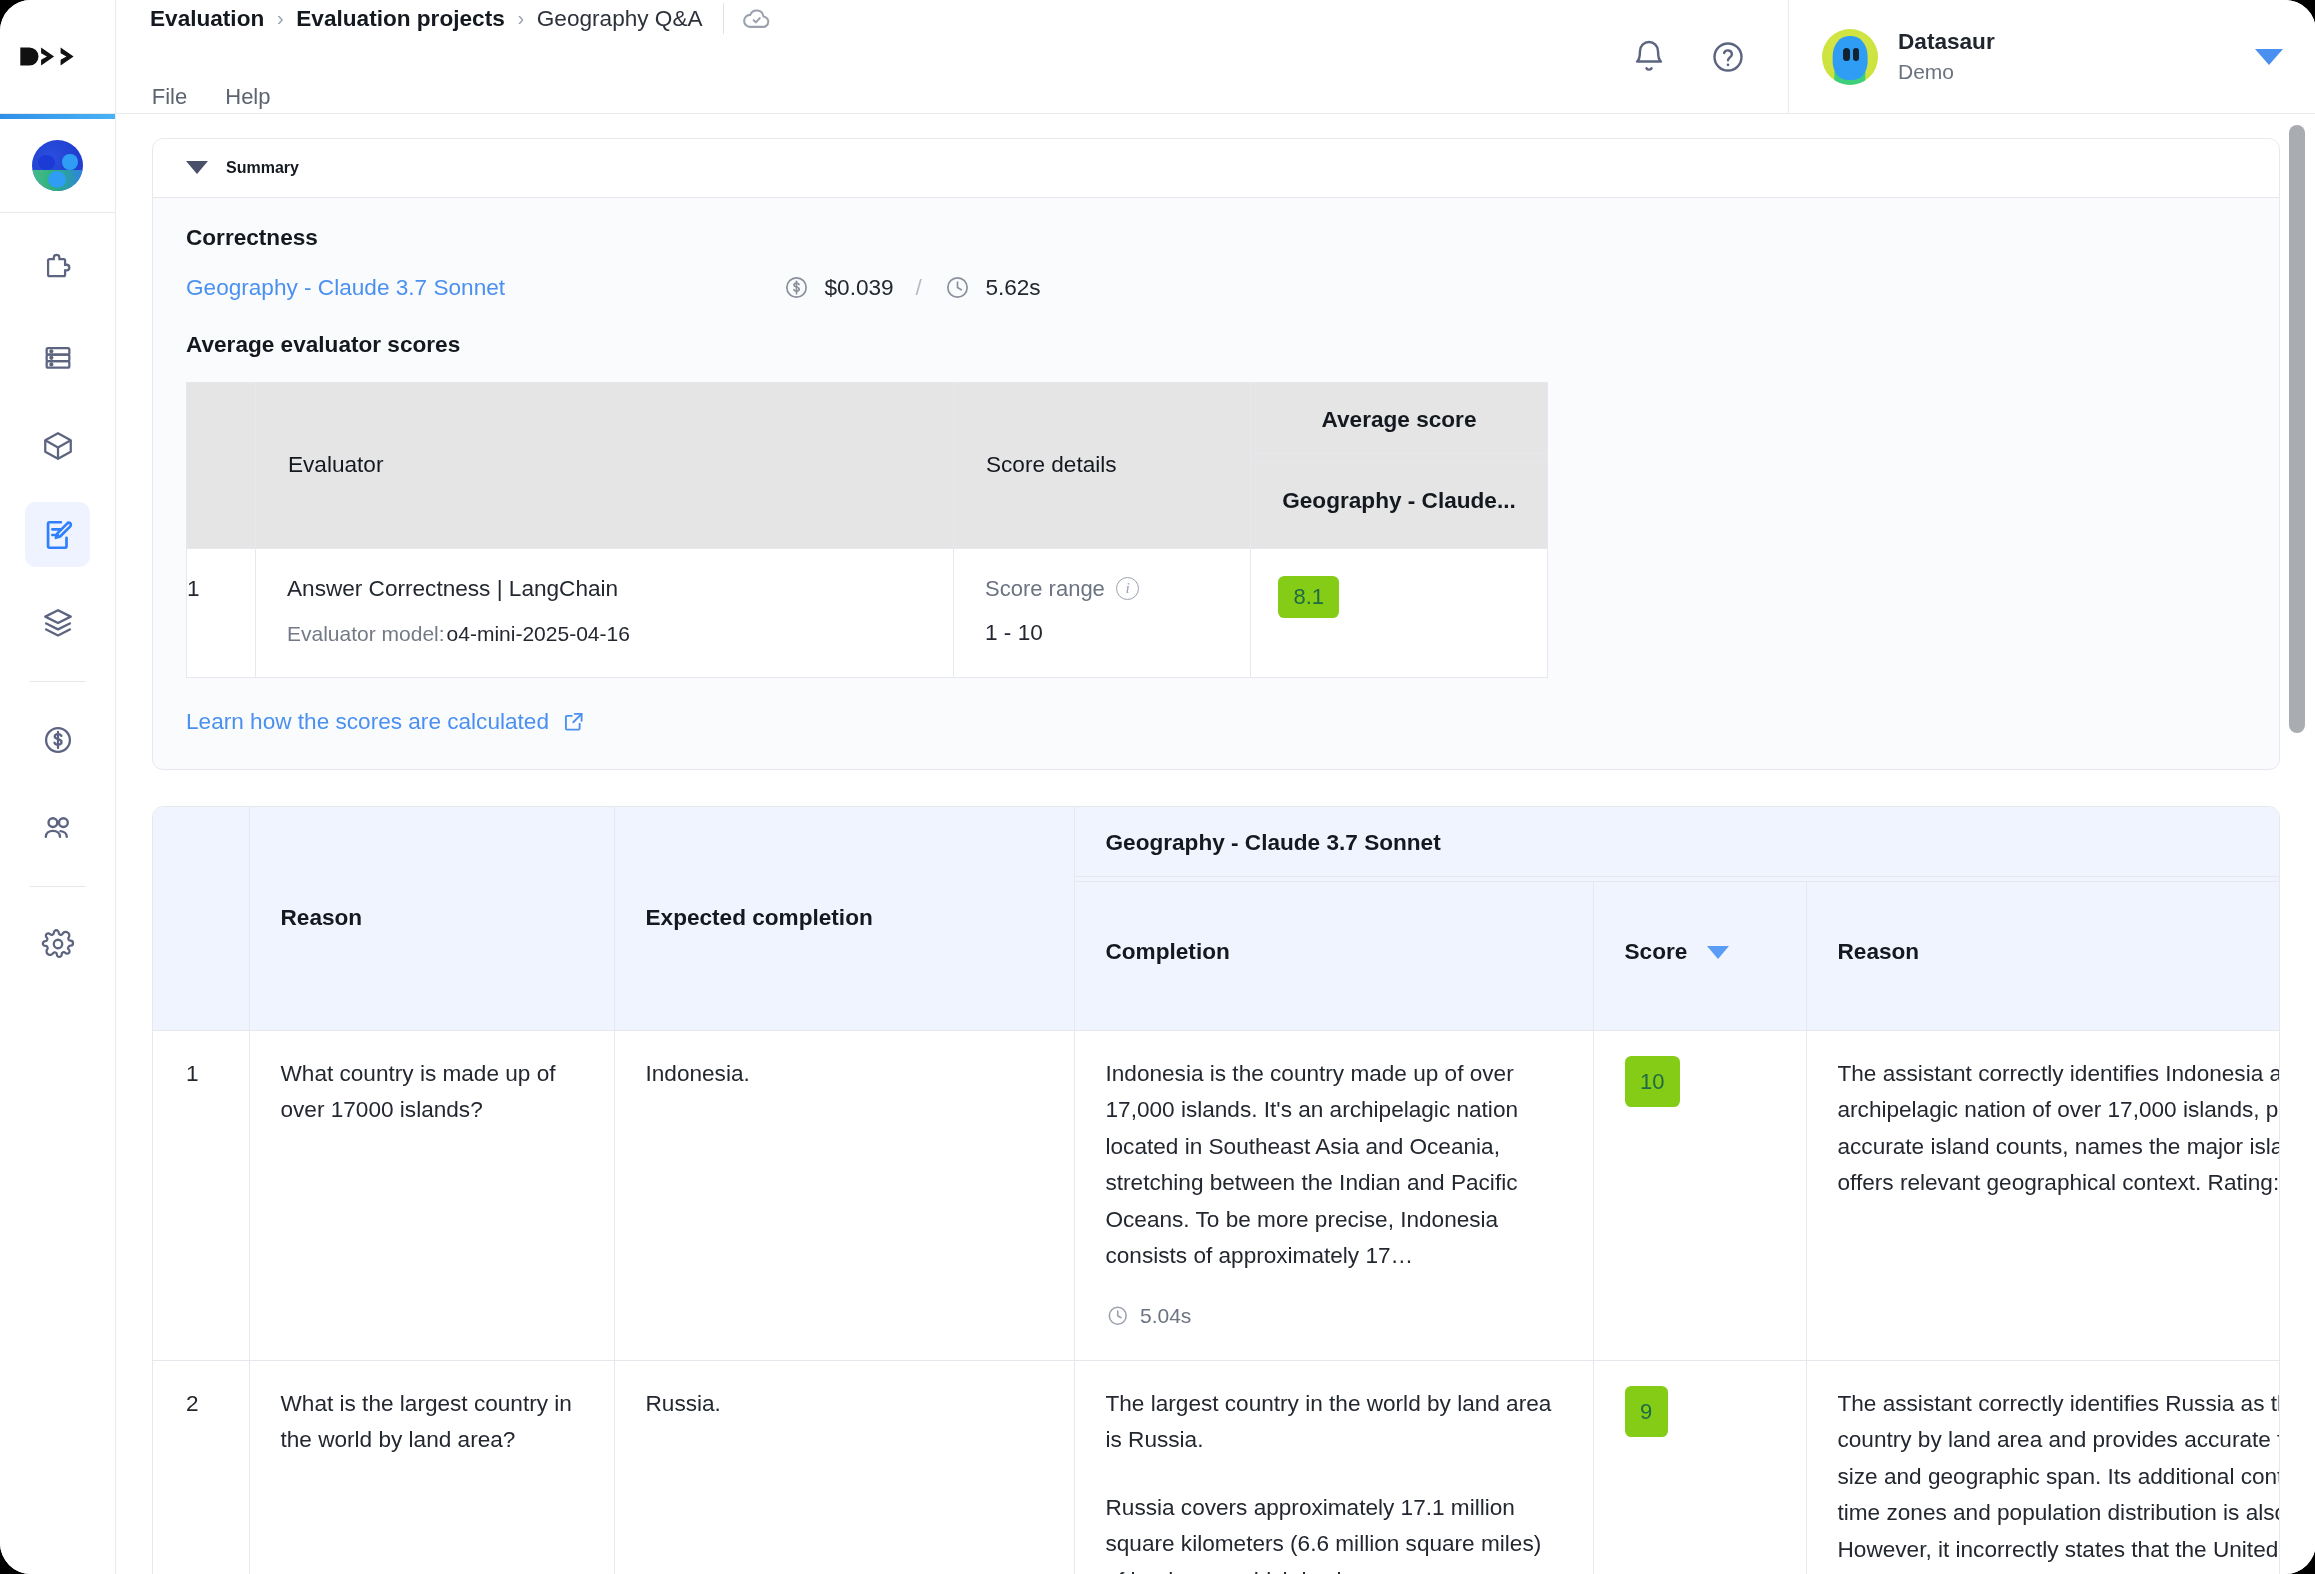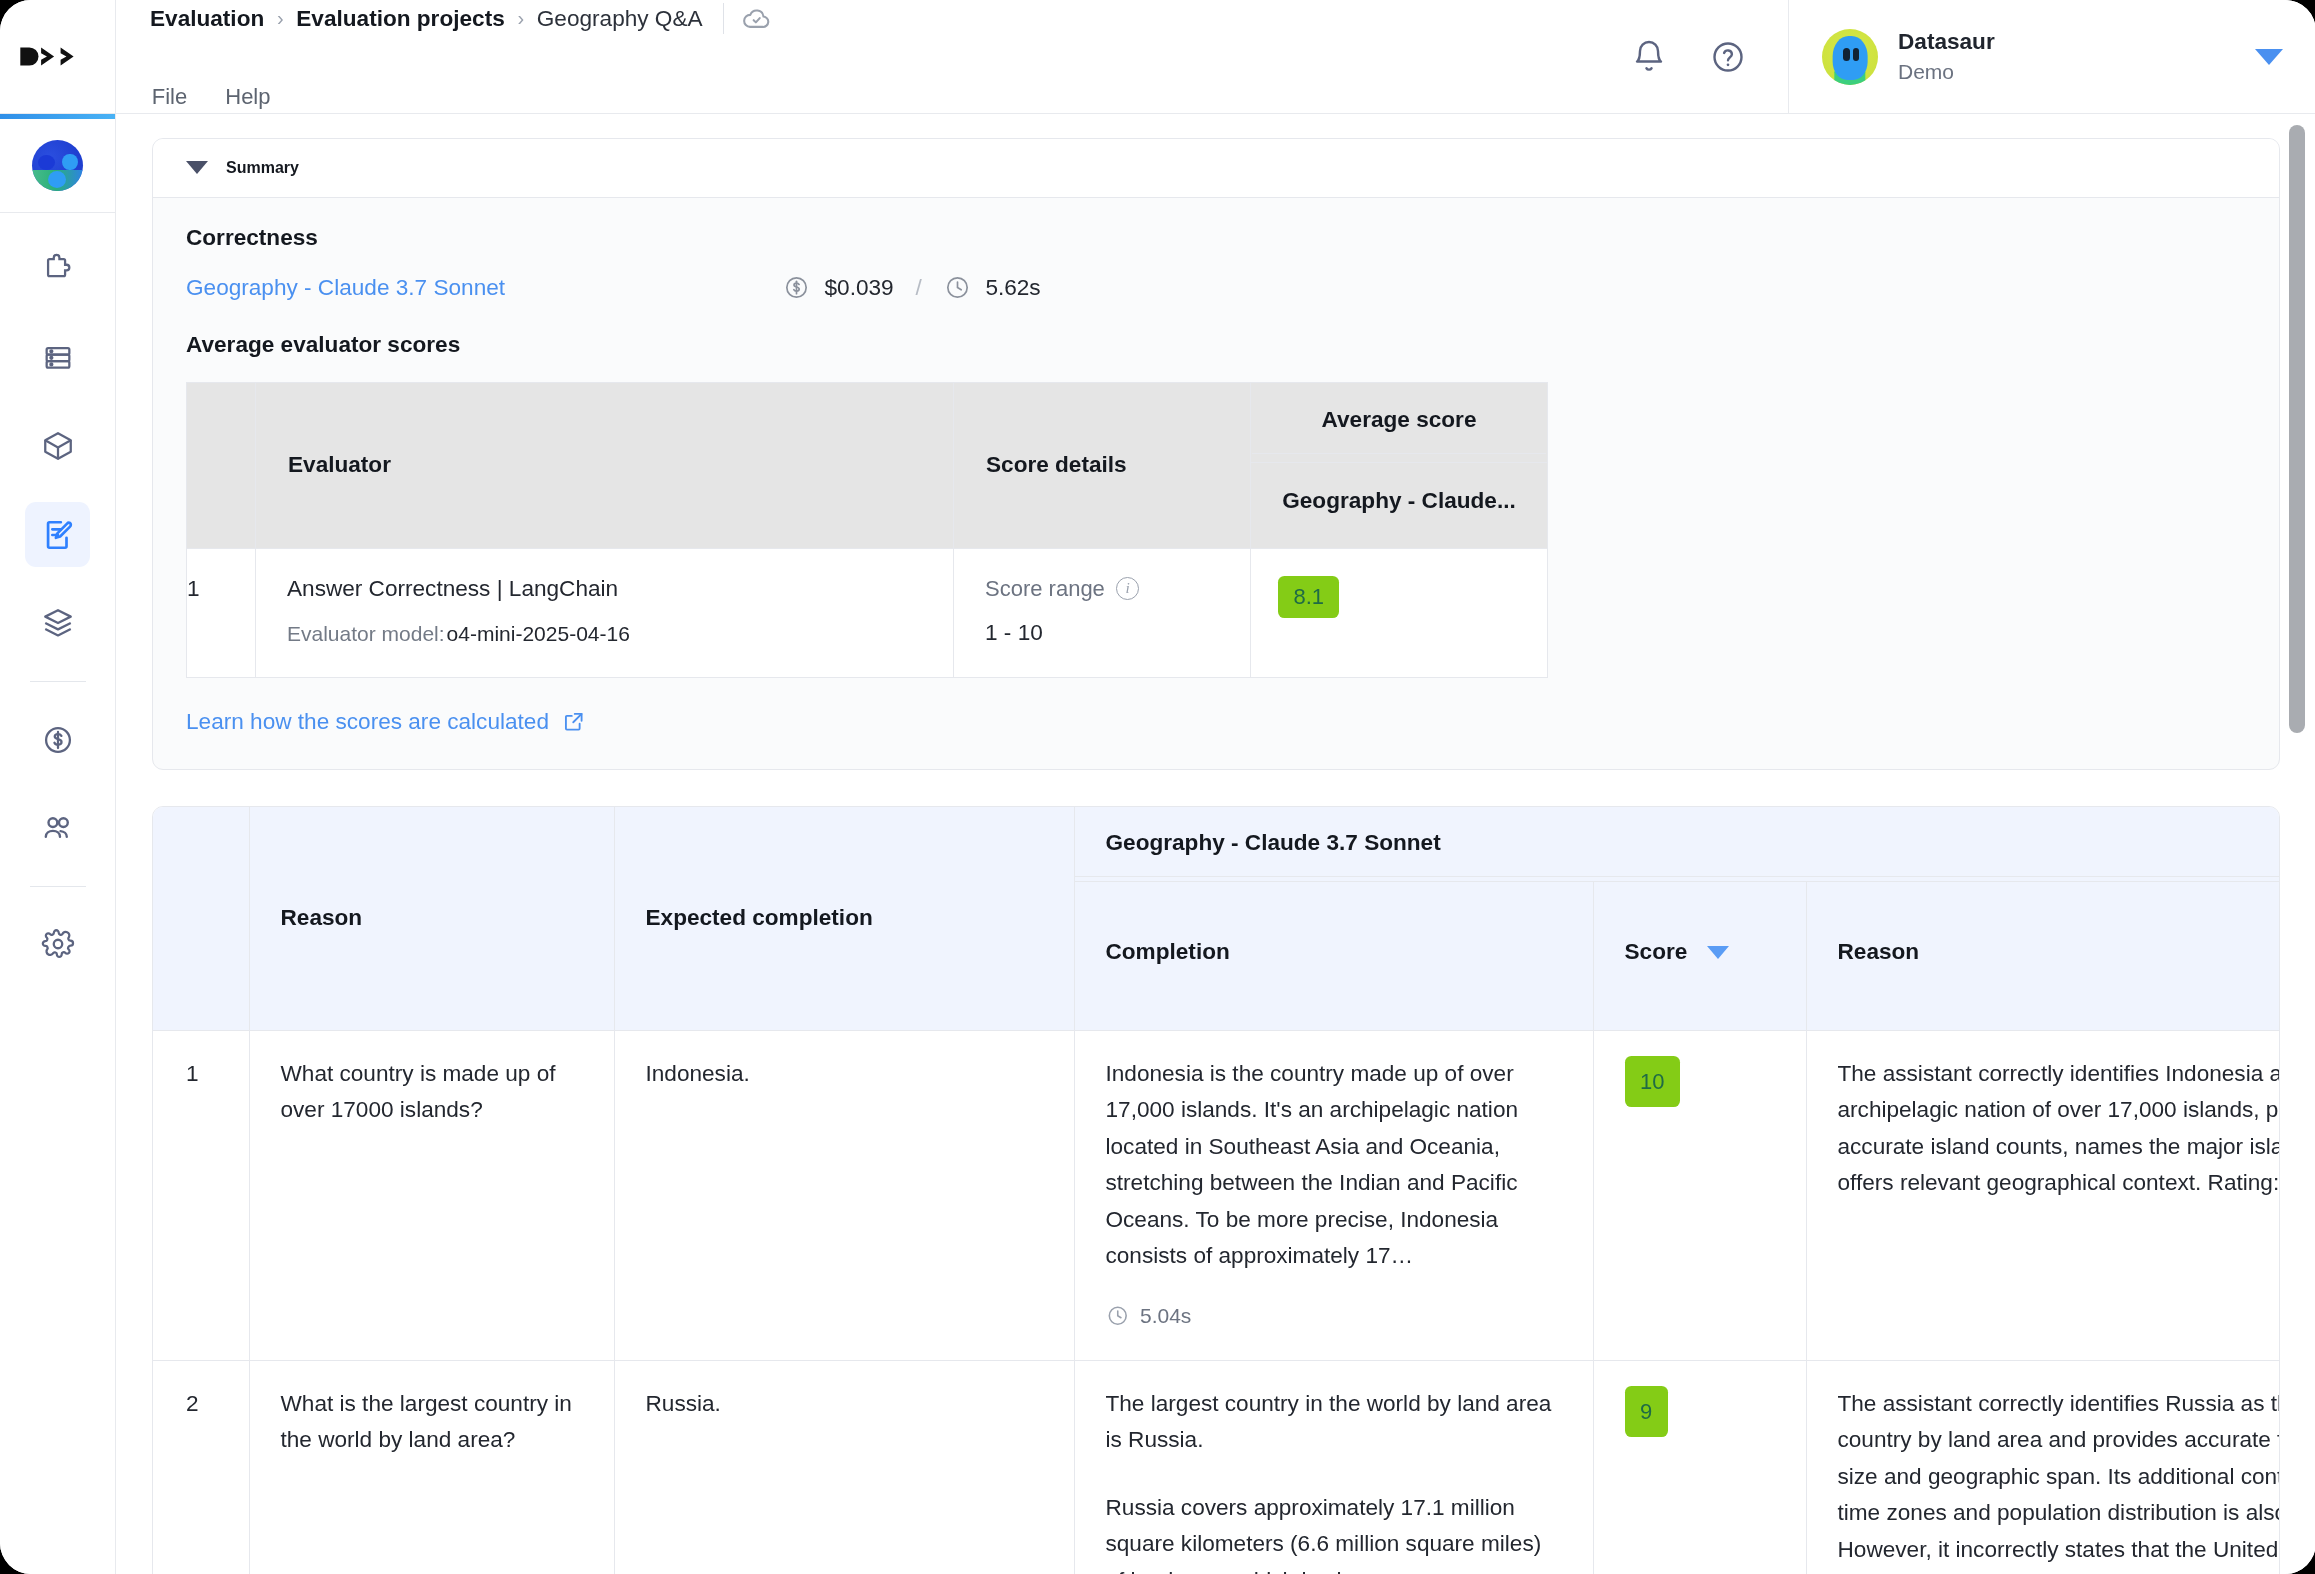--- a/index.html
+++ b/index.html
@@ -149,21 +149,21 @@
   .metric-slash { color:#b7bcc5; margin: 0 22px; font-size:22.6px; }
 
   
   table.evt { border-collapse:collapse; background:#fff; border:0.9px solid #e6e8ed; }
   table.evt th, table.evt td { border:0.9px solid #e6e8ed; text-align:left; vertical-align:top; }
   table.evt thead th { background:#e5e5e5; }
   .evt-num-col { width:69px; }
   .evt-eval-col { width:698px; }
   .evt-det-col { width:297px; }
   .evt-avg-col { width:297px; }
-  .th-pad { padding: 0 31px; height:83px; display:flex; align-items:center; font-size:22.6px; font-weight:bold; color:#14181f;}
+  .th-pad { padding: 0 31px; height:83px; display:flex; align-items:center; font-size:22.6px; font-weight:normal; color:#14181f;}
   .th-avg-top { text-align:center; font-size:22.6px; font-weight:bold; color:#14181f; padding: 23.5px 9px 20px 9px; border-bottom:0.9px solid #e6e8ed;}
   .th-avg-bot { text-align:center; font-size:22.6px; font-weight:bold; color:#14181f; padding: 23.5px 16.3px 25px 16.3px; }
   .evt-cell { padding: 27px 31px 31px 31px; font-size:22.6px; color:#23272f; }
   .evt-idx { text-align:center; padding:27px 0 0 0; font-size:22.6px; color:#23272f; }
   .eval-name { font-size:22.6px; color:#23272f; margin-bottom:20px; }
   .eval-model { font-size:21px; color:#737a86; }
   .eval-model b { color:#23272f; font-weight:normal; margin-left:2px; }
   .score-range { font-size:22px; color:#6c7381; display:flex; align-items:center; gap:11px; margin-bottom:18px; }
   .info-o { width:23.5px; height:23.5px; border-radius:50%; border:1.8px solid #9aa1ad; color:#9aa1ad;
             font-size:15.4px; line-height:20px; text-align:center; font-style:italic; font-family:"Liberation Serif", serif; }

